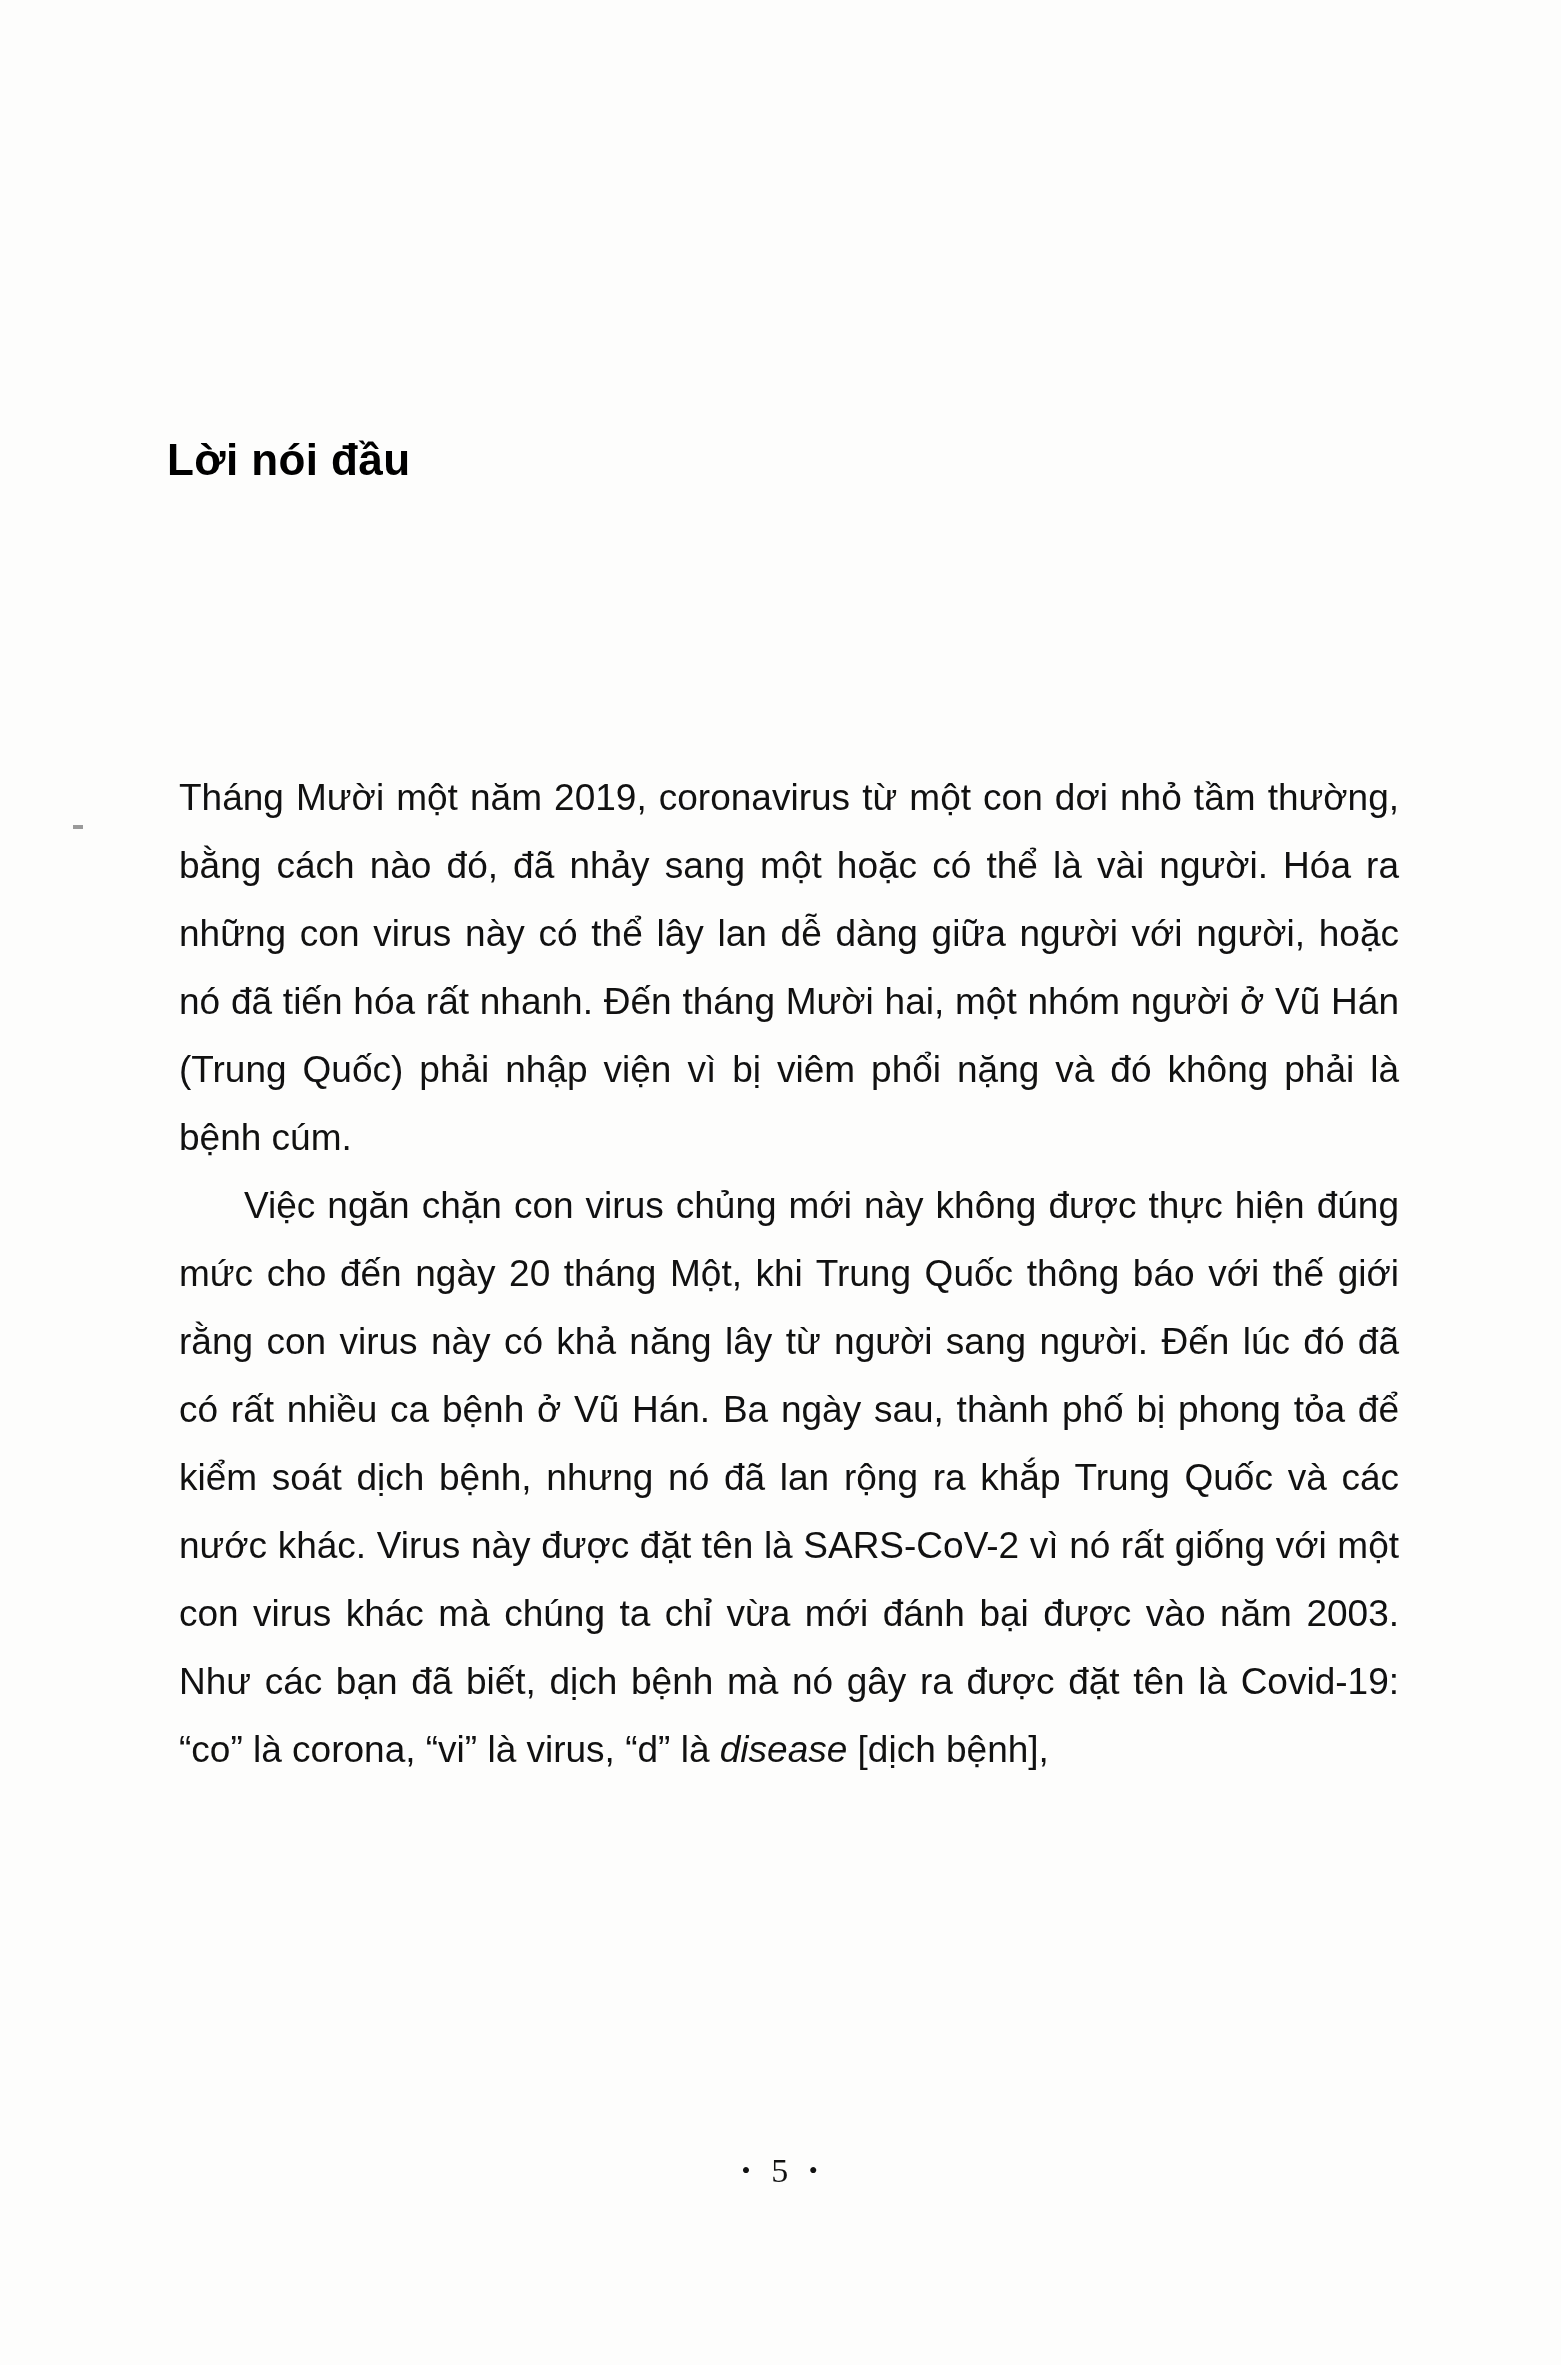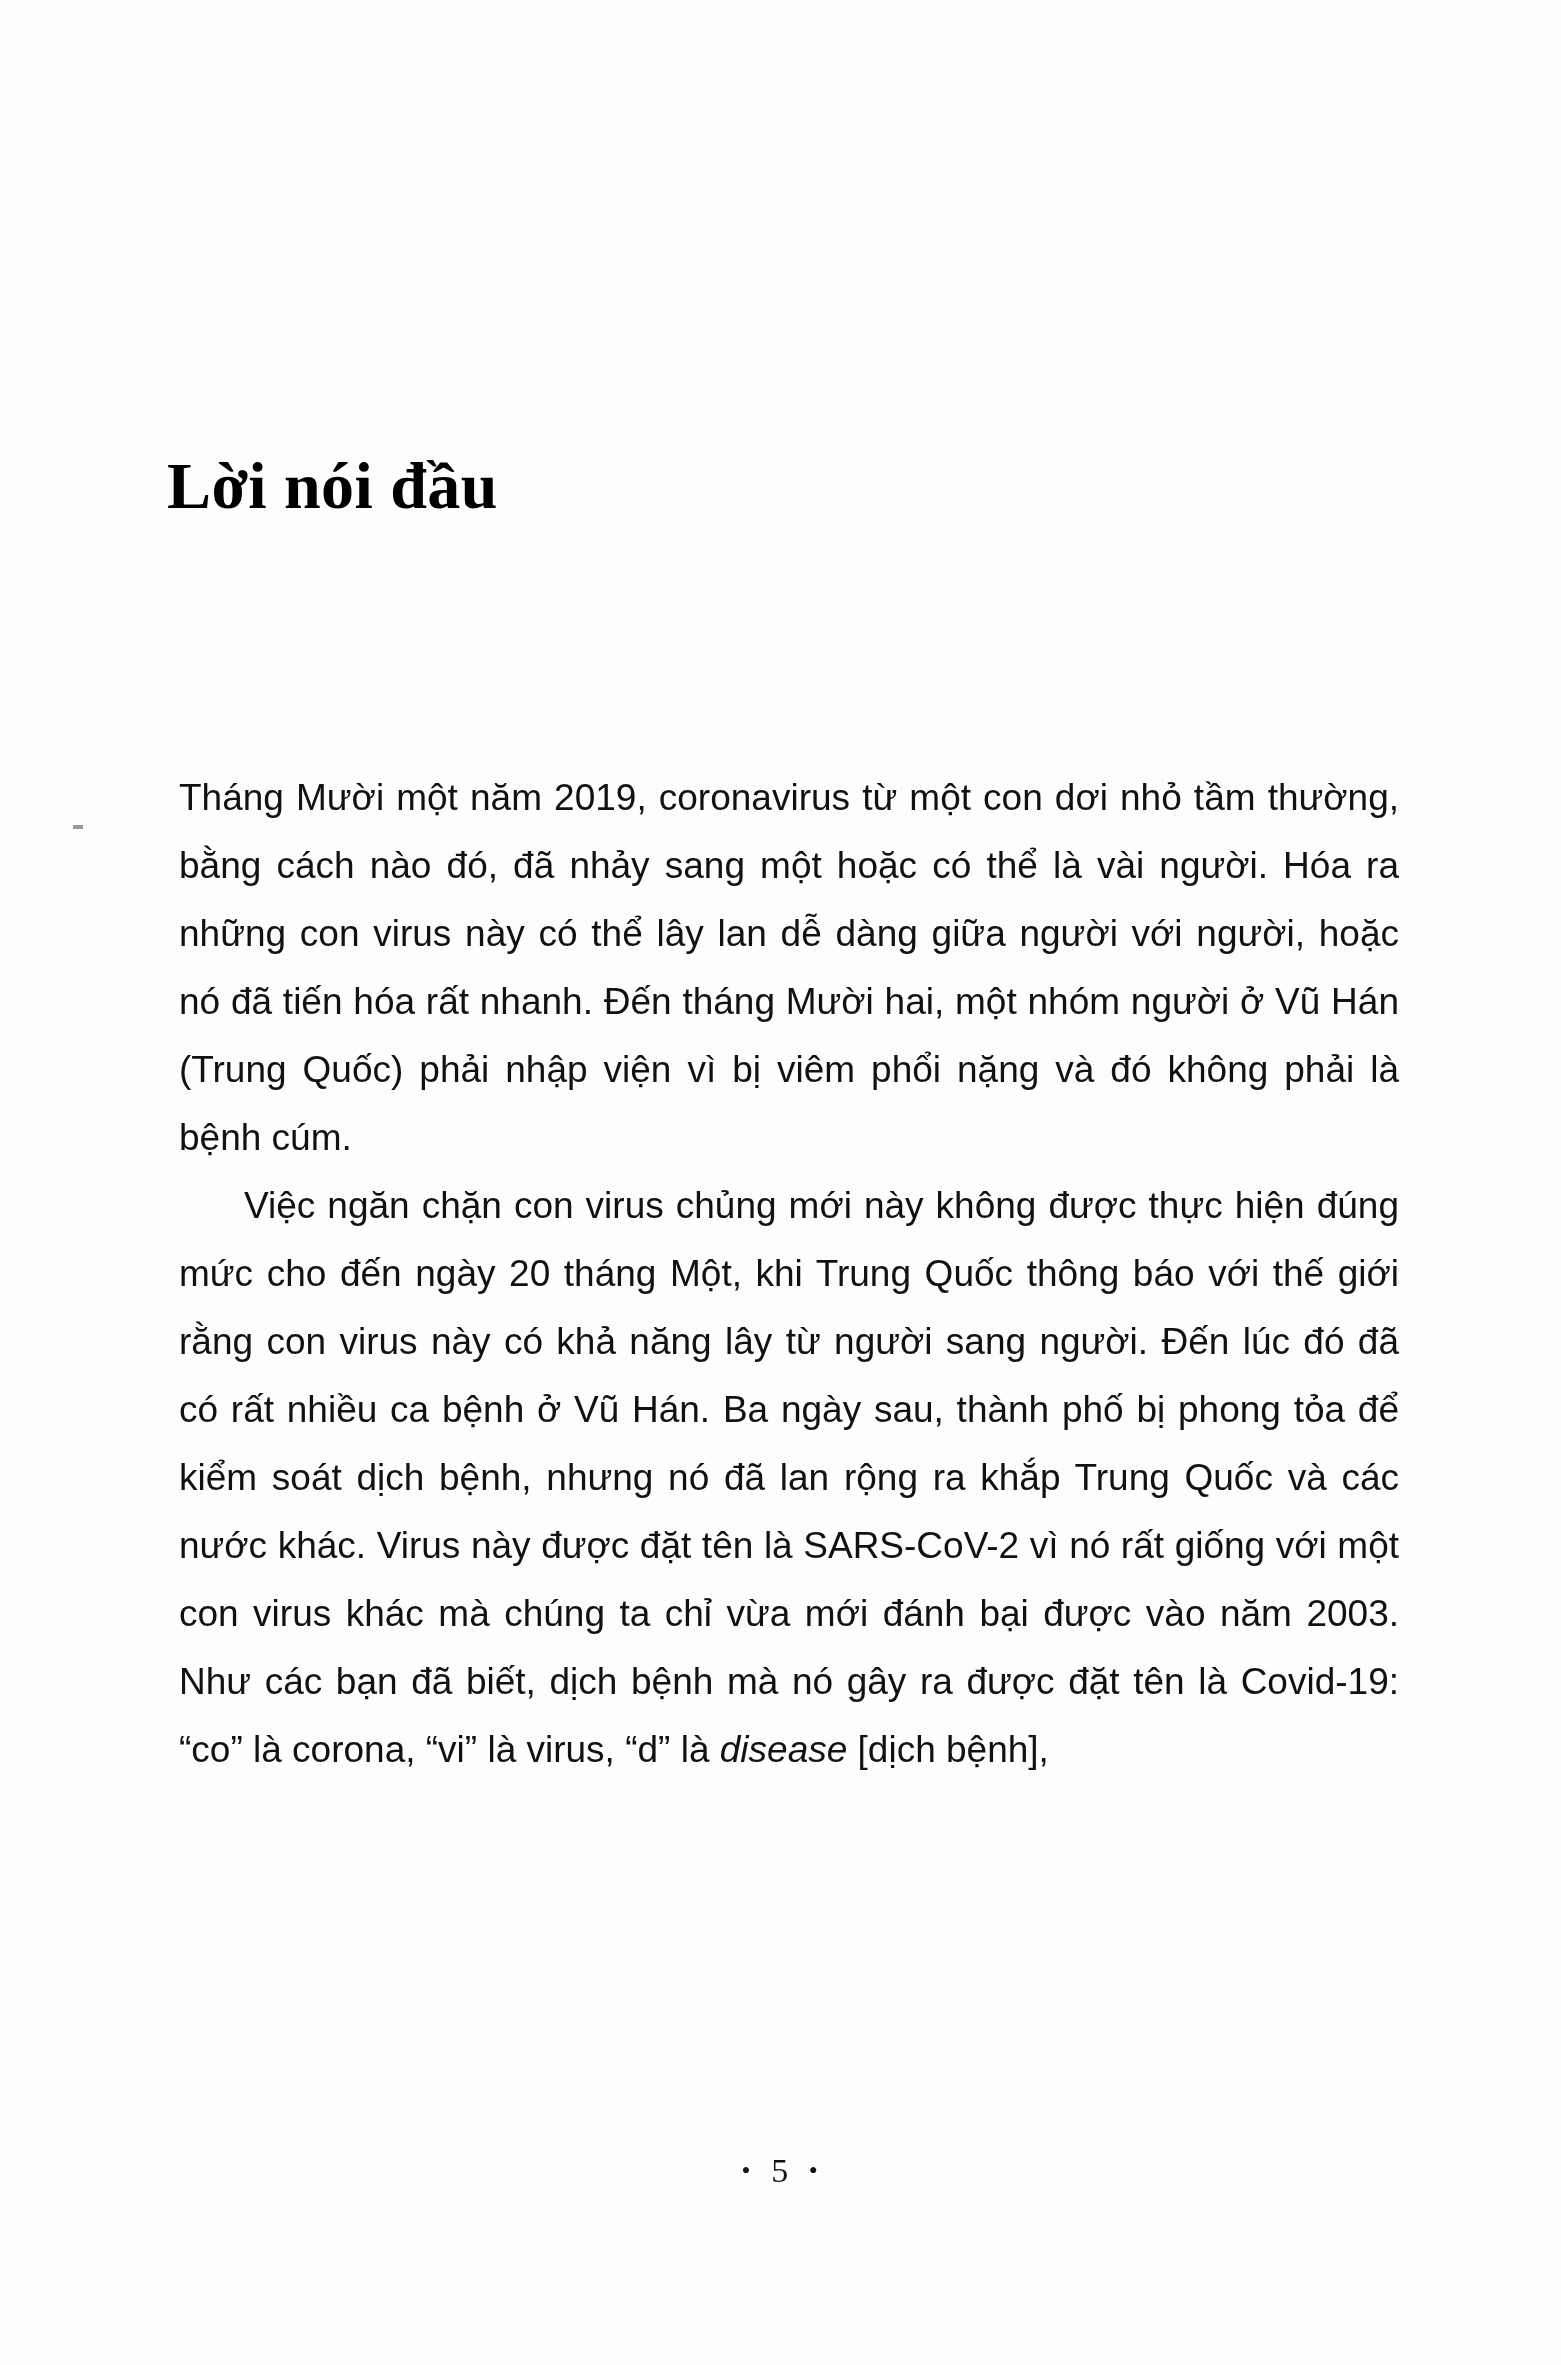--- a/index.html
+++ b/index.html
@@ -21,22 +21,22 @@
     position: absolute;
     left: 167px;
     top: 0;
     width: 1227px;
     height: 2366px;
   }
   .chapter-title {
     position: absolute;
     left: 0;
     top: 409px;
-    font-family: Liberation Serif, serif;
-    font-size: 66px;
+    font-family: Liberation Sans, sans-serif;
+    font-size: 44px;
     font-weight: 700;
     letter-spacing: 0.4px;
     color: #000000;
     line-height: 1;
     text-align: right;
   }
   .body-text {
     position: absolute;
     left: 12px;
     top: 764px;

